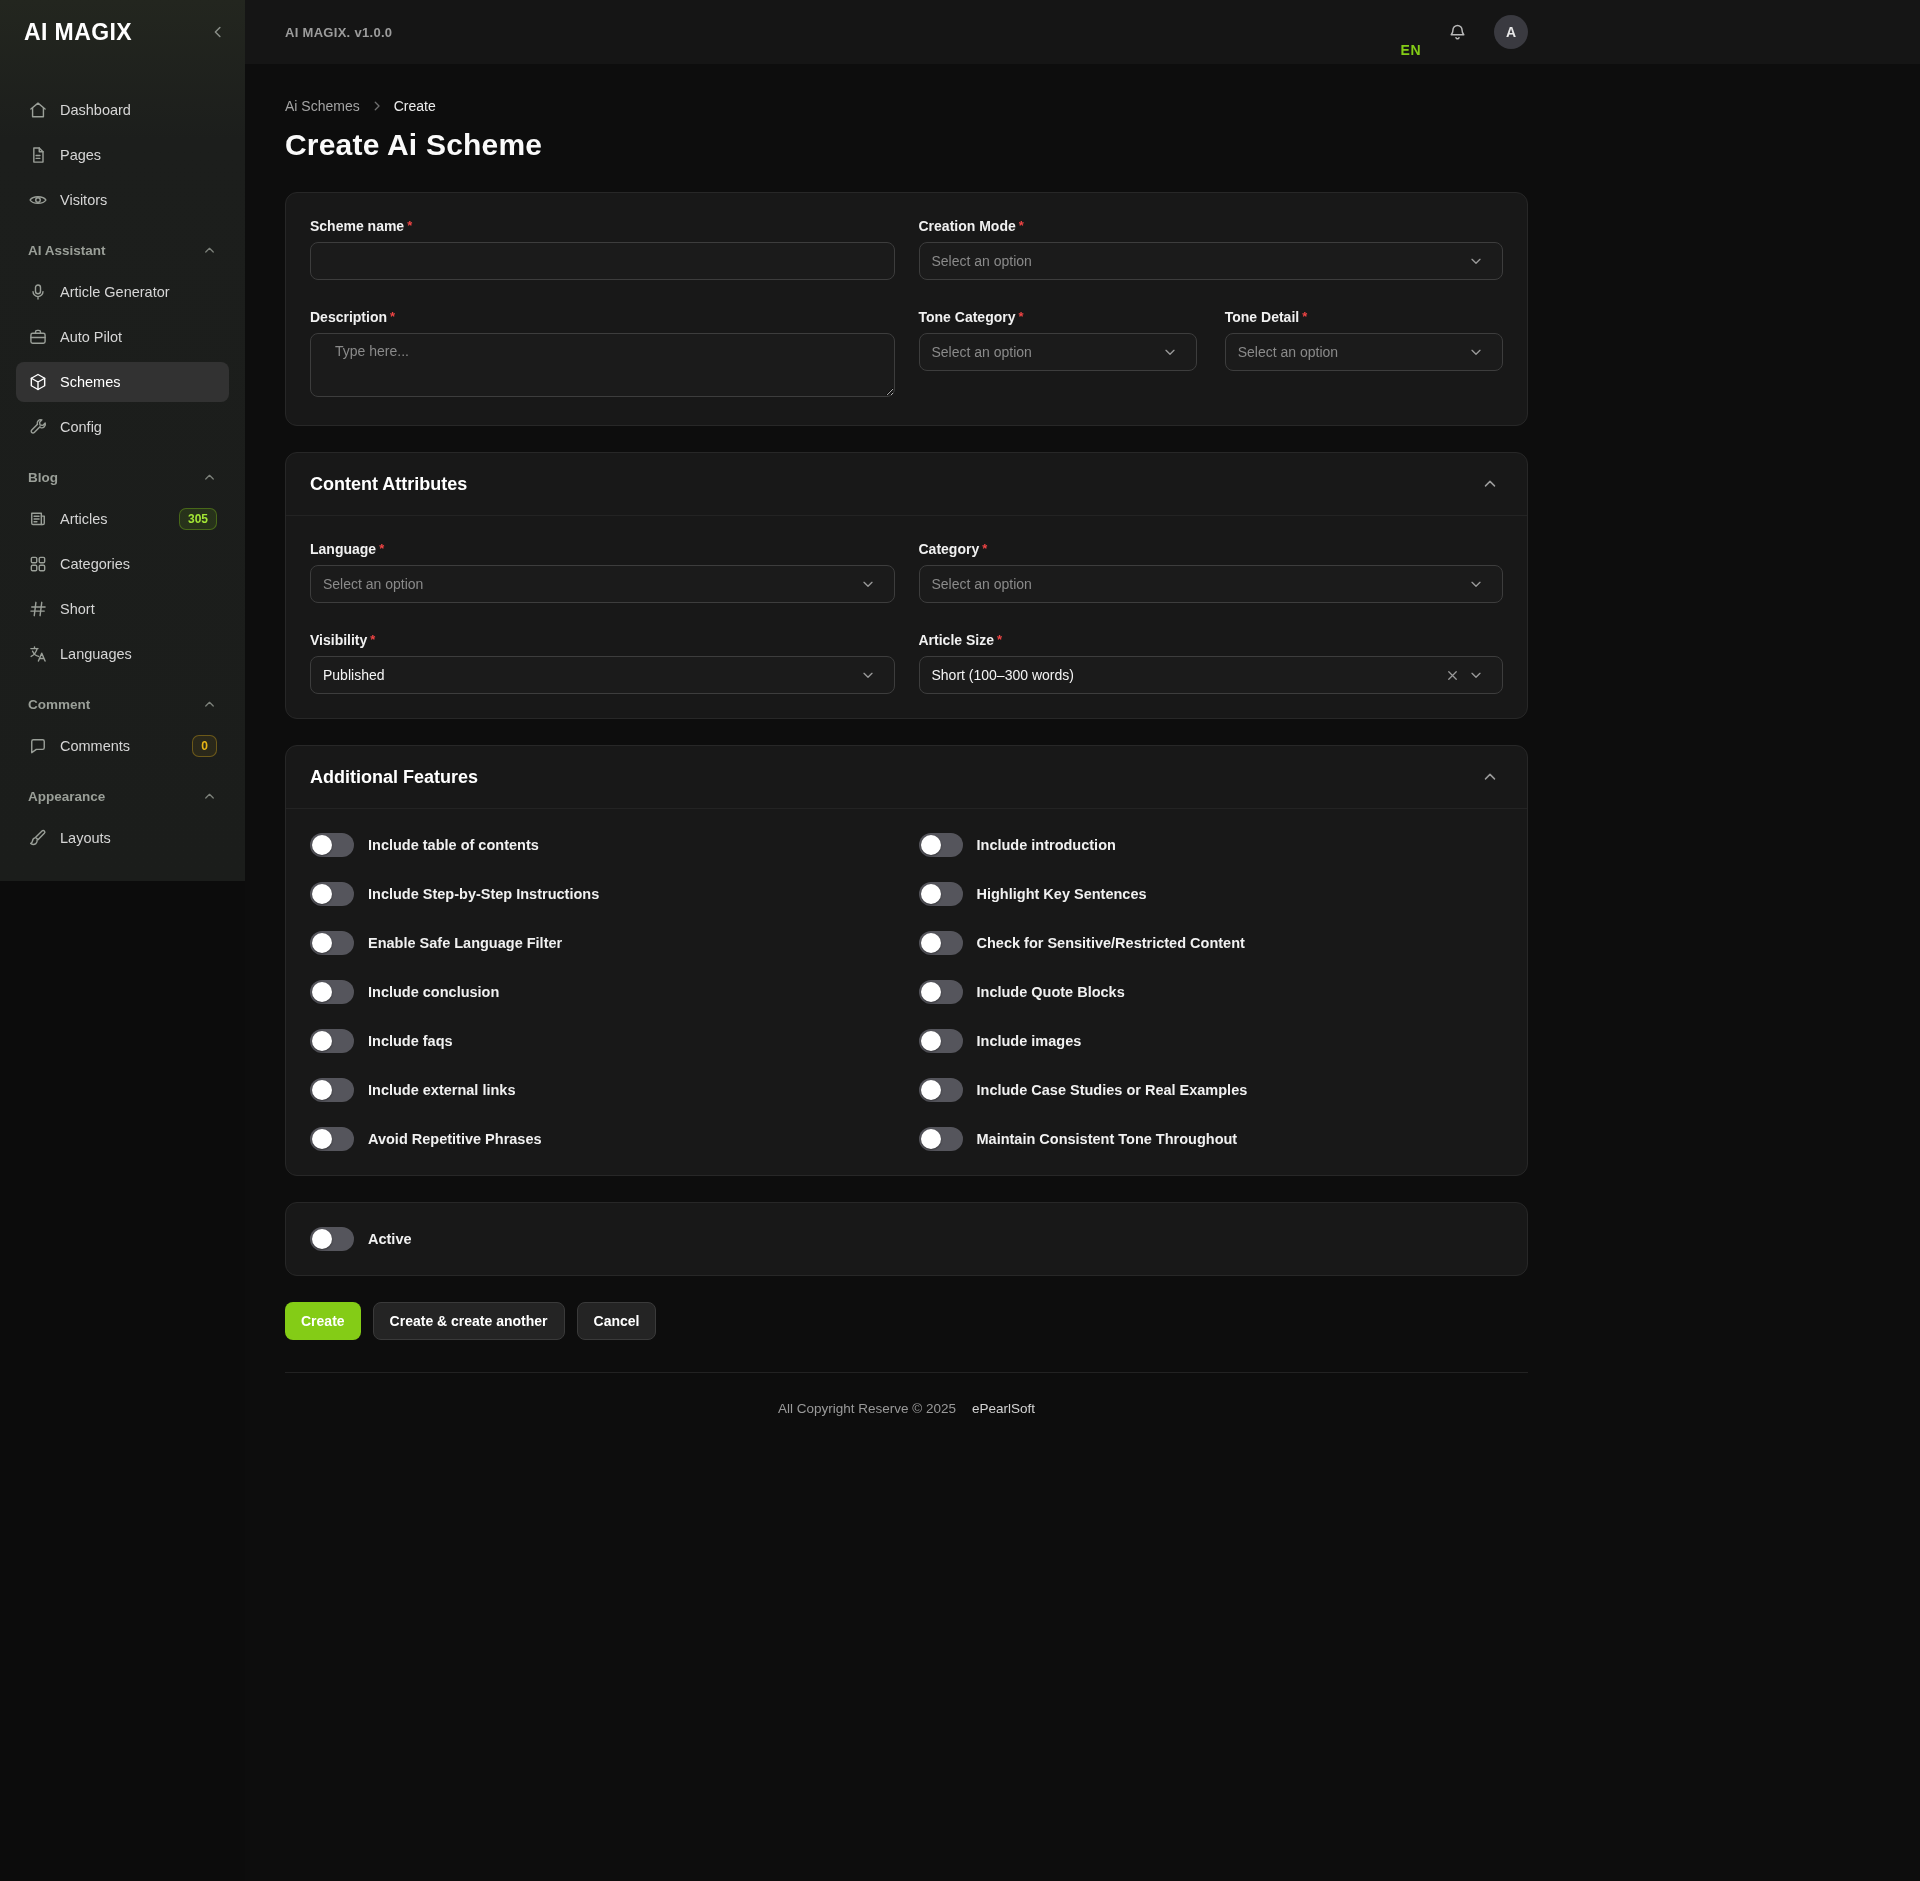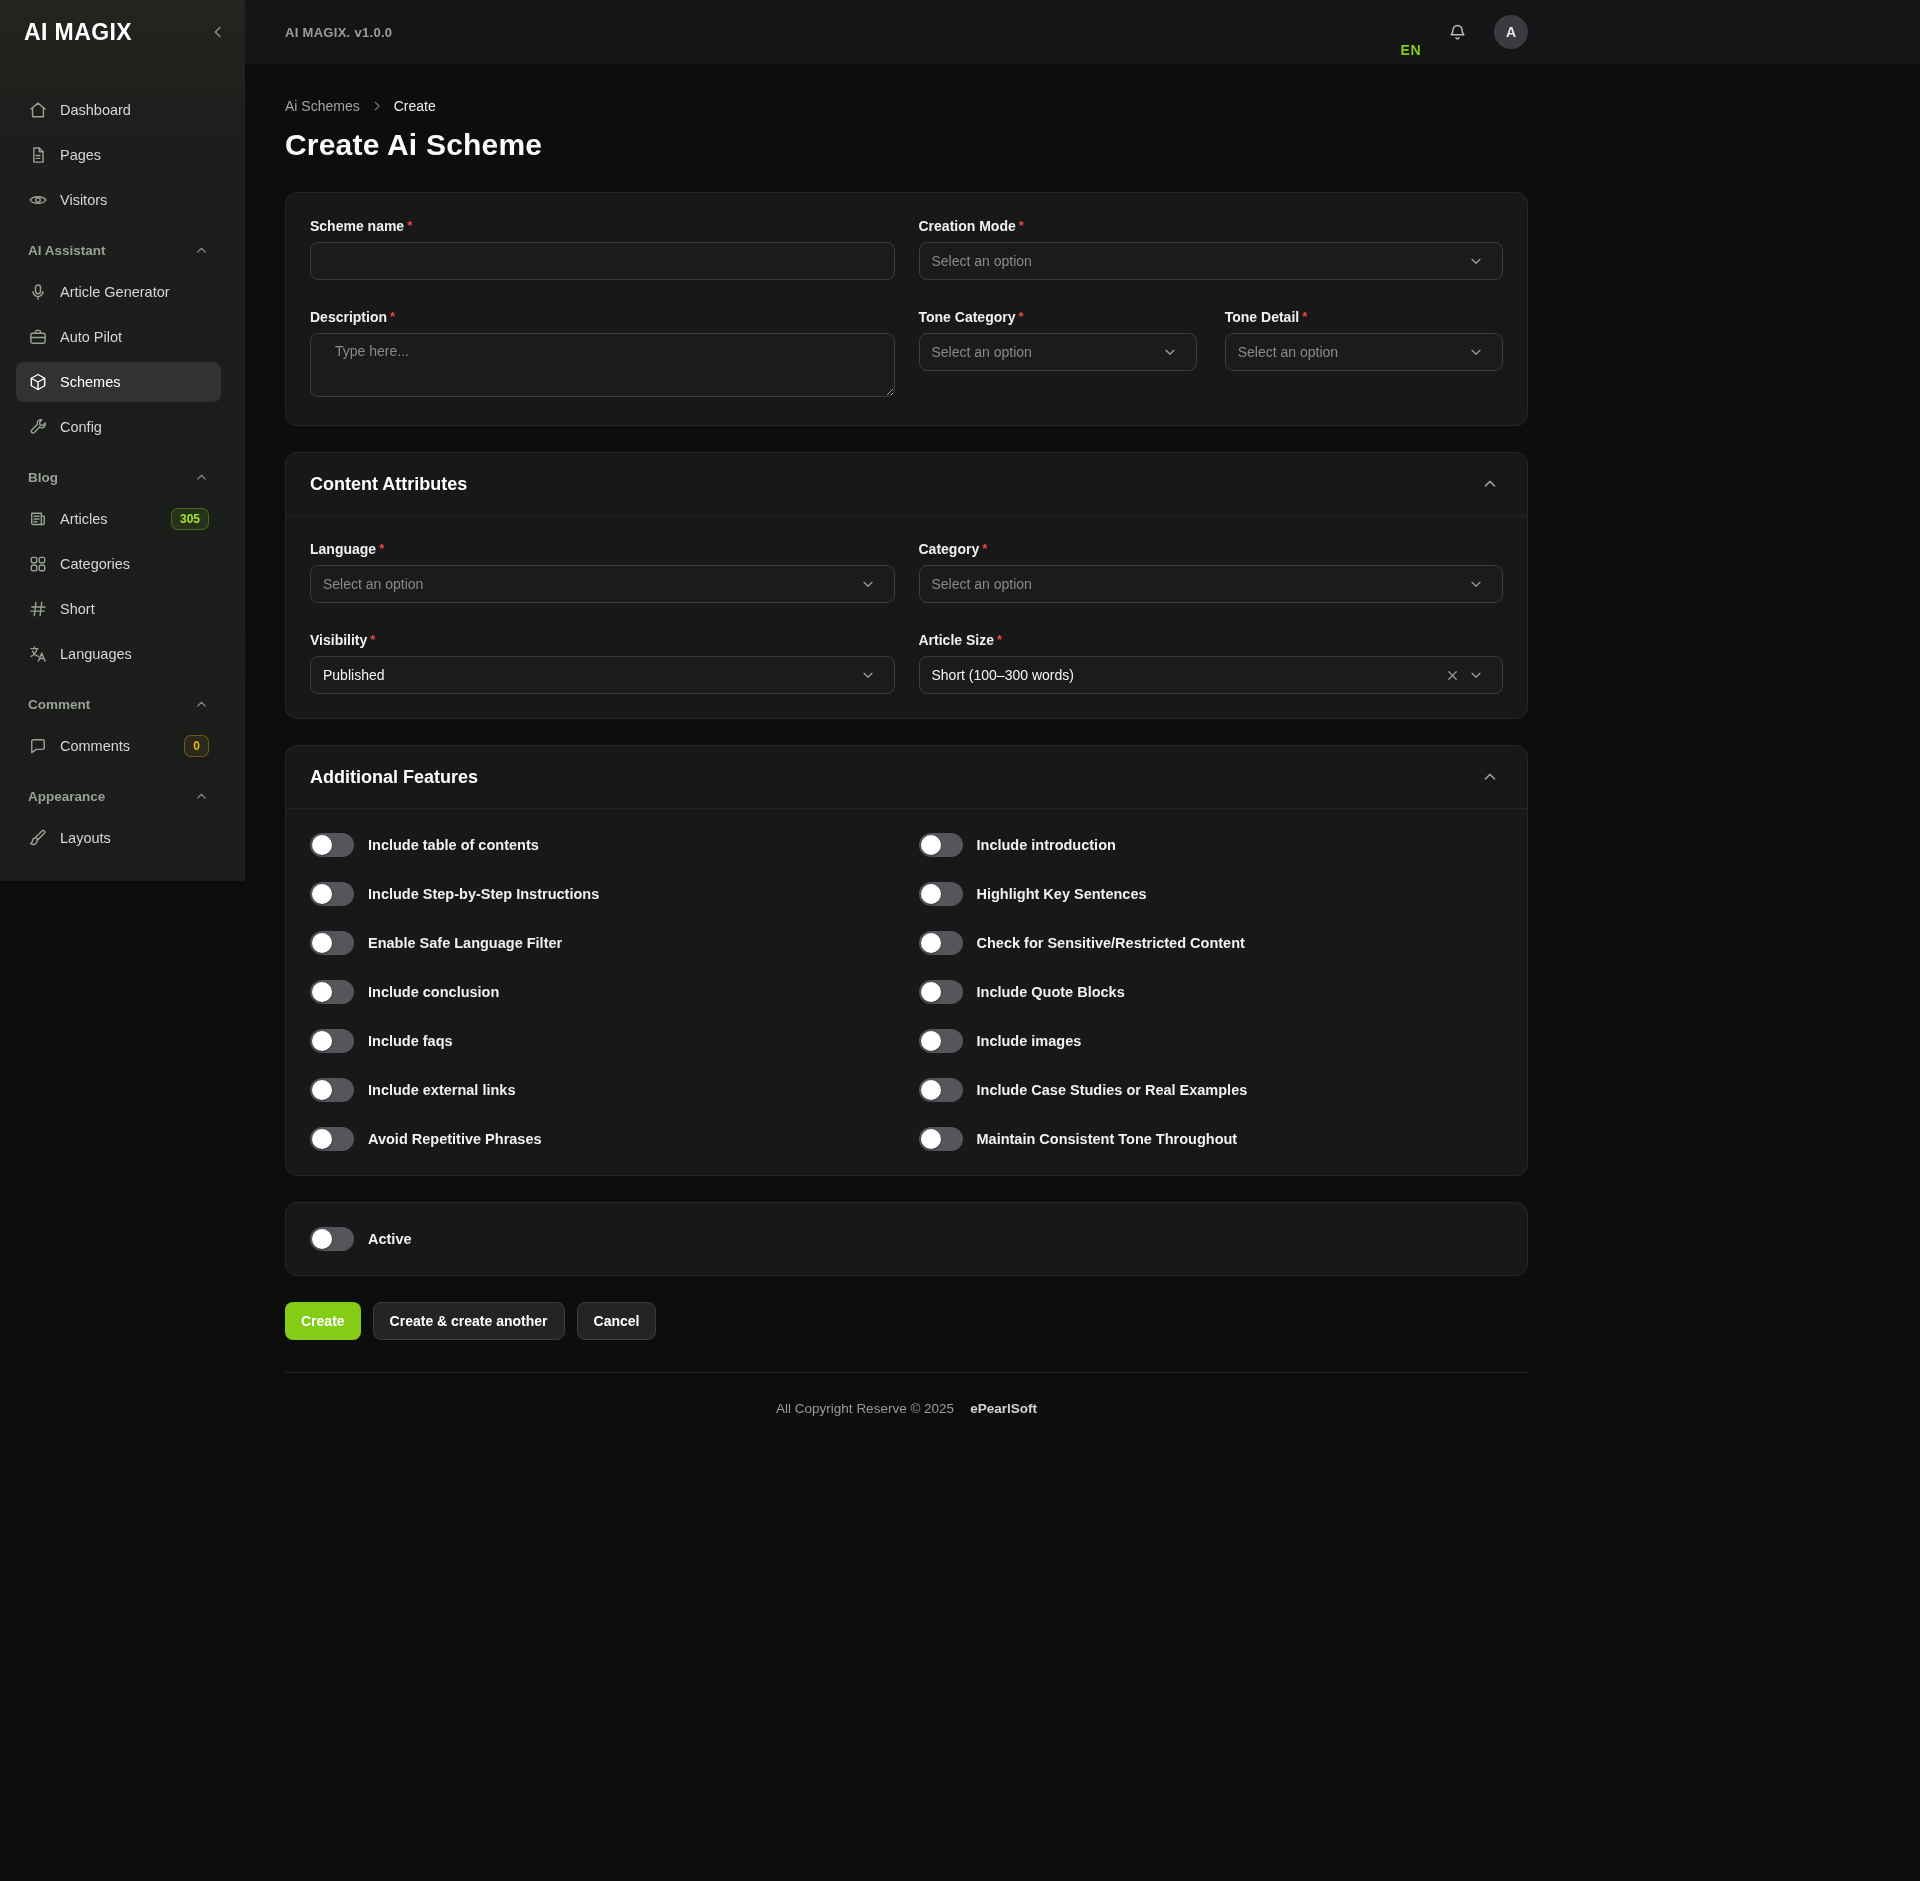--- a/index.html
+++ b/index.html
@@ -17,21 +17,21 @@
     width: 245px; flex-shrink: 0;
     background: linear-gradient(180deg, #23261f 0%, #1c1e1c 140px, #1b1d1b 100%);
     padding-bottom: 18px;
   }
   .sidebar-header {
     height: 64px; display: flex; align-items: center; justify-content: space-between;
     padding: 0 14px 0 24px;
   }
   .logo { font-size: 23px; font-weight: 800; letter-spacing: .4px; color: #fff; }
   .collapse-btn { background: none; border: none; color: #8a8f88; cursor: pointer; display: flex; padding: 4px; }
-  .nav { padding: 26px 24px 0 16px; }
+  .nav { padding: 26px 16px 0 16px; }
   .nav-item {
     display: flex; align-items: center; gap: 12px;
     height: 40px; padding: 0 12px; margin-bottom: 5px;
     border-radius: 8px; cursor: pointer;
     color: #d6d6d6; font-size: 14.5px; font-weight: 500;
   }
   .nav-item .icon { color: #9a9f98; display: flex; }
   .nav-item.active { background: #323232; color: #fff; }
   .nav-item.active .icon { color: #fff; }
   .nav-section {
@@ -121,21 +121,21 @@
   .btn-row { display: flex; gap: 12px; margin-top: 2px; }
   .btn {
     height: 38px; padding: 0 16px; border-radius: 8px; border: none; cursor: pointer;
     font-size: 14px; font-weight: 600; font-family: "Liberation Sans", sans-serif; color: #fff;
   }
   .btn.primary { background: #84cc16; }
   .btn.secondary { background: #242424; border: 1px solid #3a3a3a; }
 
   .footer { border-top: 1px solid #222; margin-top: 32px; padding: 26px 0 10px 0; text-align: center; }
   .footer-text { color: #9a9a9a; font-size: 13.5px; }
-  .footer-brand { color: #d4d4d4; font-weight: 700; margin-left: 16px; }
+  .footer-brand { color: #d4d4d4; font-weight: 400; margin-left: 16px; }
 
   .icon svg, .collapse svg, .select-icons svg, .crumb-sep svg, .bell svg,
   .collapse-btn svg, .clear-x svg { display: block; }
 </style>
 </head>
 <body>
 
 <div class="app">
 
   <aside class="sidebar">

